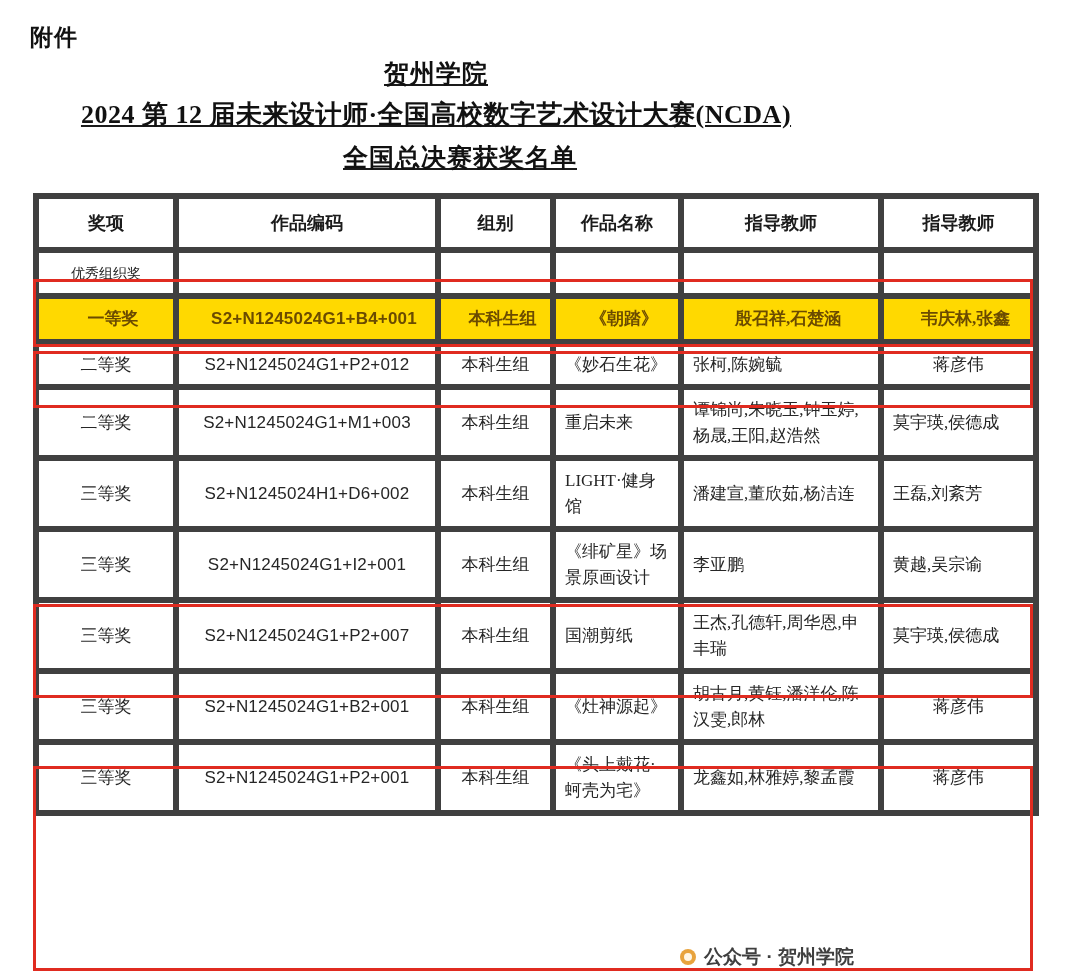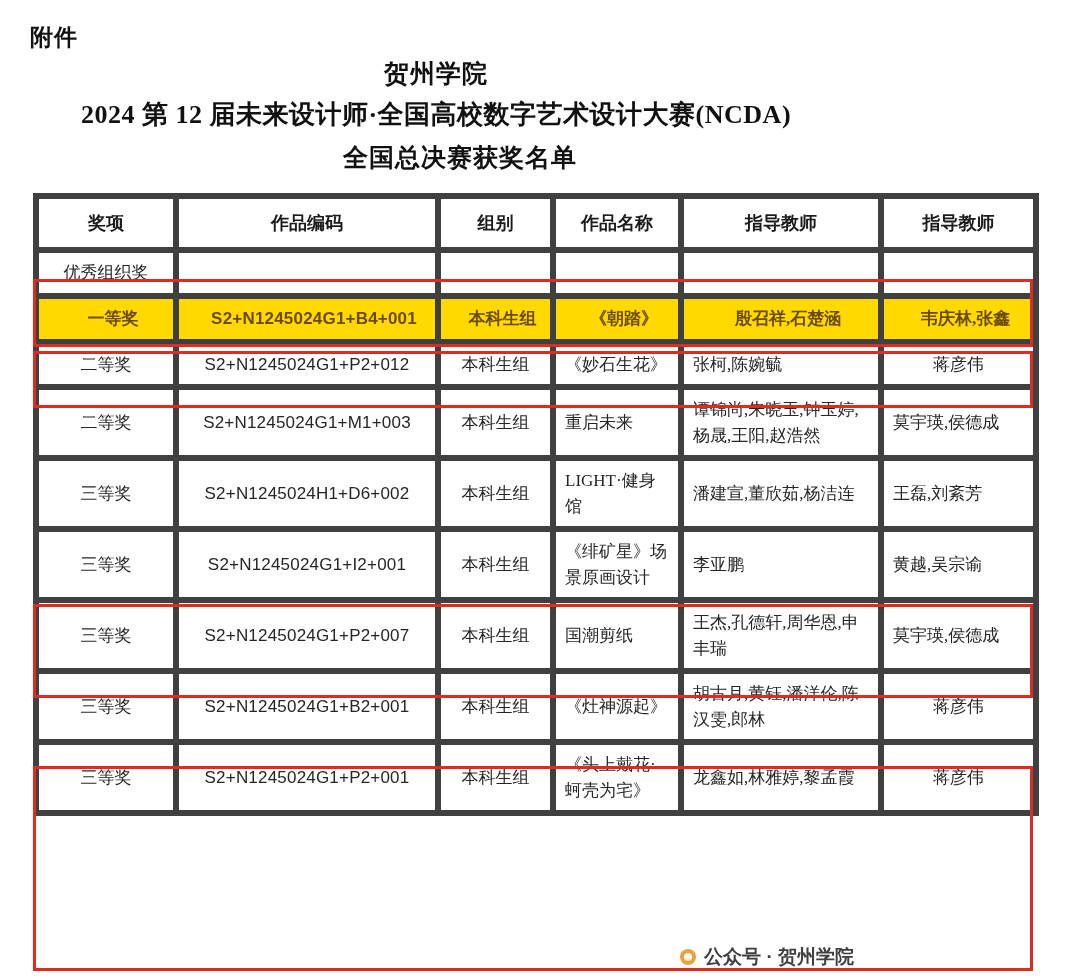--- a/index.html
+++ b/index.html
@@ -27,20 +27,21 @@
     left: 30px;
     top: 22px;
     font-size: 23px;
     font-weight: 700;
     letter-spacing: 1px;
     color: #111;
   }
   .titles {
     padding-top: 58px;
     text-align: center;
+    text-decoration: underline;
   }
   .title-line-1 {
     font-size: 25px;
     font-weight: 700;
     letter-spacing: 1px;
     color: #111;
     line-height: 1.3;
   }
   .title-line-2 {
     font-size: 26px;
@@ -105,21 +106,21 @@
   }
   td.left {
     text-align: left;
   }
 
   
   tr.org-row td {
     height: 26px;
   }
   tr.org-row td.center {
-    font-size: 17px;
+    font-size: 14px;
   }
 
   
   tr.gold td {
     background: #ffd900;
     color: #6b4b00;
     font-weight: 700;
     padding-left: 23px;
   }
   tr.gold td.code {

